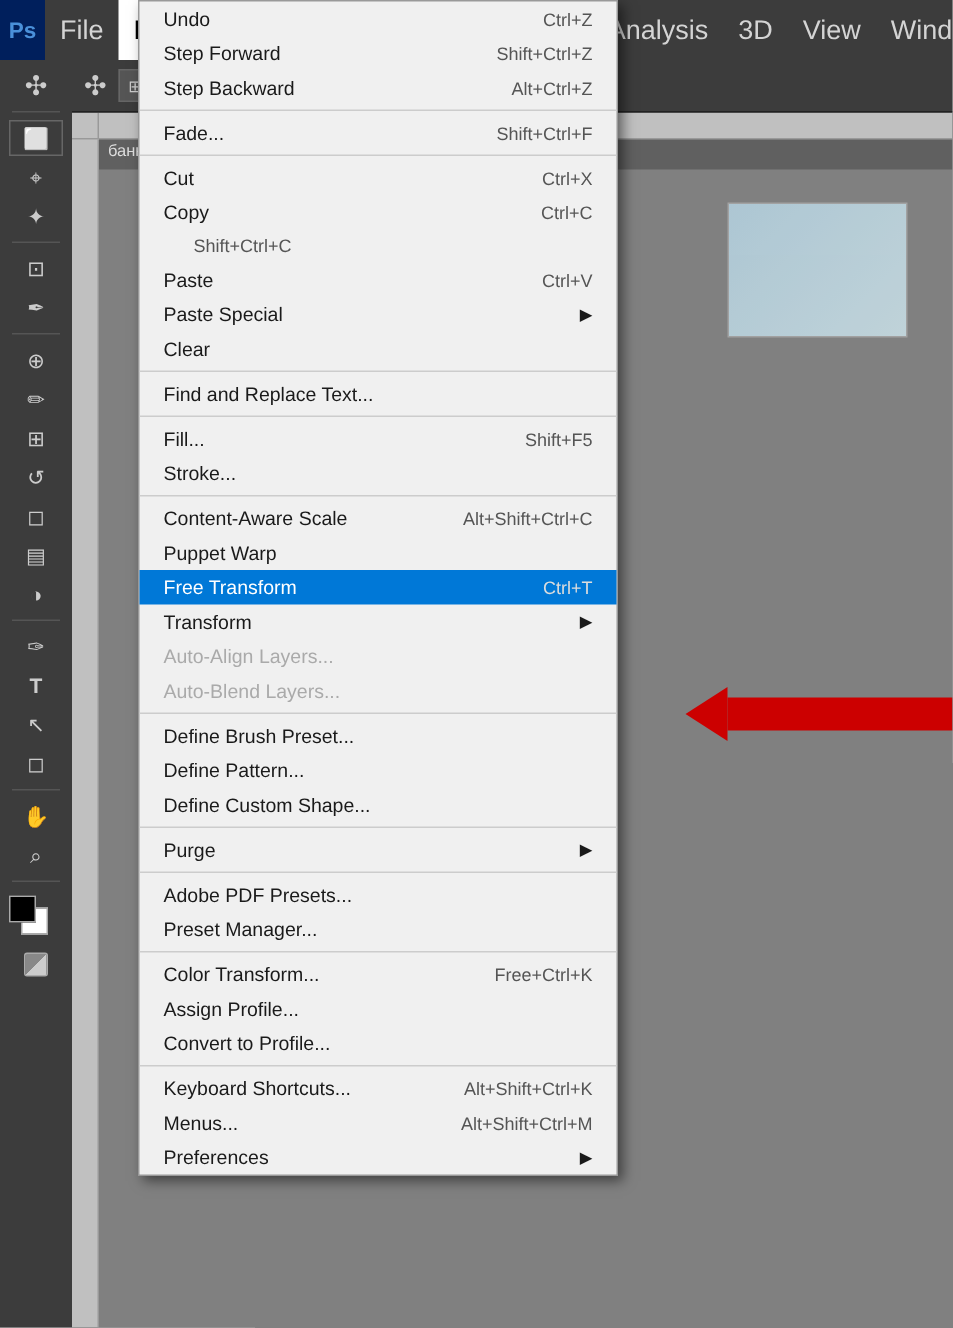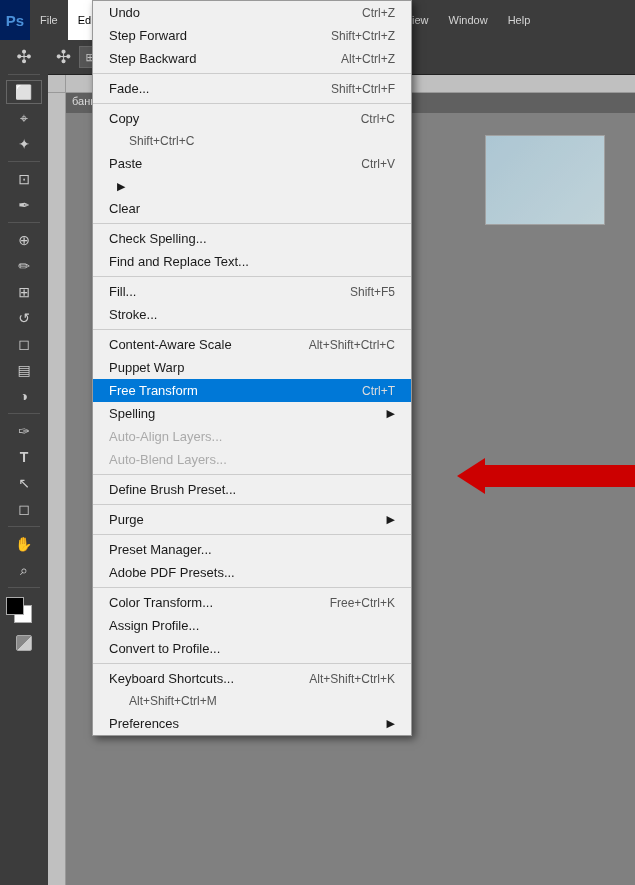--- a/index.html
+++ b/index.html
@@ -41,21 +41,21 @@
       align-items: center;
       height: 100%;
     }
     .menubar-item {
       padding: 0 10px;
       height: 100%;
       display: flex;
       align-items: center;
       color: #d4d4d4;
       cursor: pointer;
-      font-size: 11px;
+      font-size: 18px;
       white-space: nowrap;
     }
     .menubar-item.active {
       background: #ffffff;
       color: #000;
     }
 
     
     .toolbar {
       position: absolute;
@@ -324,40 +324,42 @@
     <span class="menu-item-label">Step Backward</span>
     <span class="menu-item-shortcut">Alt+Ctrl+Z</span>
   </div>
   <div class="menu-separator"></div>
   <div class="menu-item">
     <span class="menu-item-label">Fade...</span>
     <span class="menu-item-shortcut">Shift+Ctrl+F</span>
   </div>
   <div class="menu-separator"></div>
   <div class="menu-item">
+    <span class="menu-item-label">Cut</span>
+    <span class="menu-item-shortcut">Ctrl+X</span>
+  </div>
+  <div class="menu-item">
     <span class="menu-item-label">Copy</span>
     <span class="menu-item-shortcut">Ctrl+C</span>
   </div>
   <div class="menu-item">
     <span class="menu-item-shortcut">Shift+Ctrl+C</span>
   </div>
   <div class="menu-item">
     <span class="menu-item-label">Paste</span>
     <span class="menu-item-shortcut">Ctrl+V</span>
   </div>
   <div class="menu-item">
+    <span class="menu-item-label">Paste Special</span>
     <span class="menu-item-arrow">▶</span>
   </div>
   <div class="menu-item">
     <span class="menu-item-label">Clear</span>
   </div>
   <div class="menu-separator"></div>
-  <div class="menu-item">
-    <span class="menu-item-label">Check Spelling...</span>
-  </div>
   <div class="menu-item">
     <span class="menu-item-label">Find and Replace Text...</span>
   </div>
   <div class="menu-separator"></div>
   <div class="menu-item">
     <span class="menu-item-label">Fill...</span>
     <span class="menu-item-shortcut">Shift+F5</span>
   </div>
   <div class="menu-item">
     <span class="menu-item-label">Stroke...</span>
@@ -368,62 +370,69 @@
     <span class="menu-item-shortcut">Alt+Shift+Ctrl+C</span>
   </div>
   <div class="menu-item">
     <span class="menu-item-label">Puppet Warp</span>
   </div>
   <div class="menu-item highlighted">
     <span class="menu-item-label">Free Transform</span>
     <span class="menu-item-shortcut" style="color:#ddd;">Ctrl+T</span>
   </div>
   <div class="menu-item">
-    <span class="menu-item-label">Spelling</span>
+    <span class="menu-item-label">Transform</span>
     <span class="menu-item-arrow">▶</span>
   </div>
   <div class="menu-item disabled">
     <span class="menu-item-label">Auto-Align Layers...</span>
   </div>
   <div class="menu-item disabled">
     <span class="menu-item-label">Auto-Blend Layers...</span>
   </div>
   <div class="menu-separator"></div>
   <div class="menu-item">
     <span class="menu-item-label">Define Brush Preset...</span>
   </div>
+  <div class="menu-item">
+    <span class="menu-item-label">Define Pattern...</span>
+  </div>
+  <div class="menu-item">
+    <span class="menu-item-label">Define Custom Shape...</span>
+  </div>
   <div class="menu-separator"></div>
   <div class="menu-item">
     <span class="menu-item-label">Purge</span>
     <span class="menu-item-arrow">▶</span>
   </div>
   <div class="menu-separator"></div>
   <div class="menu-item">
+    <span class="menu-item-label">Adobe PDF Presets...</span>
+  </div>
+  <div class="menu-item">
     <span class="menu-item-label">Preset Manager...</span>
-  </div>
-  <div class="menu-item">
-    <span class="menu-item-label">Adobe PDF Presets...</span>
   </div>
   <div class="menu-separator"></div>
   <div class="menu-item">
     <span class="menu-item-label">Color Transform...</span>
     <span class="menu-item-shortcut">Free+Ctrl+K</span>
   </div>
   <div class="menu-item">
     <span class="menu-item-label">Assign Profile...</span>
   </div>
   <div class="menu-item">
     <span class="menu-item-label">Convert to Profile...</span>
   </div>
   <div class="menu-separator"></div>
   <div class="menu-item">
     <span class="menu-item-label">Keyboard Shortcuts...</span>
     <span class="menu-item-shortcut">Alt+Shift+Ctrl+K</span>
   </div>
   <div class="menu-item">
+    <span class="menu-item-label">Menus...</span>
     <span class="menu-item-shortcut">Alt+Shift+Ctrl+M</span>
   </div>
   <div class="menu-item">
     <span class="menu-item-label">Preferences</span>
     <span class="menu-item-arrow">▶</span>
   </div>
 </div>
 
 <div style="position:absolute; top:0; left:0; width:635px; height:885px; pointer-events:none; z-index:300;">
   <div style="position:absolute; top:458px; right:0; display:flex; align-items:center;">

